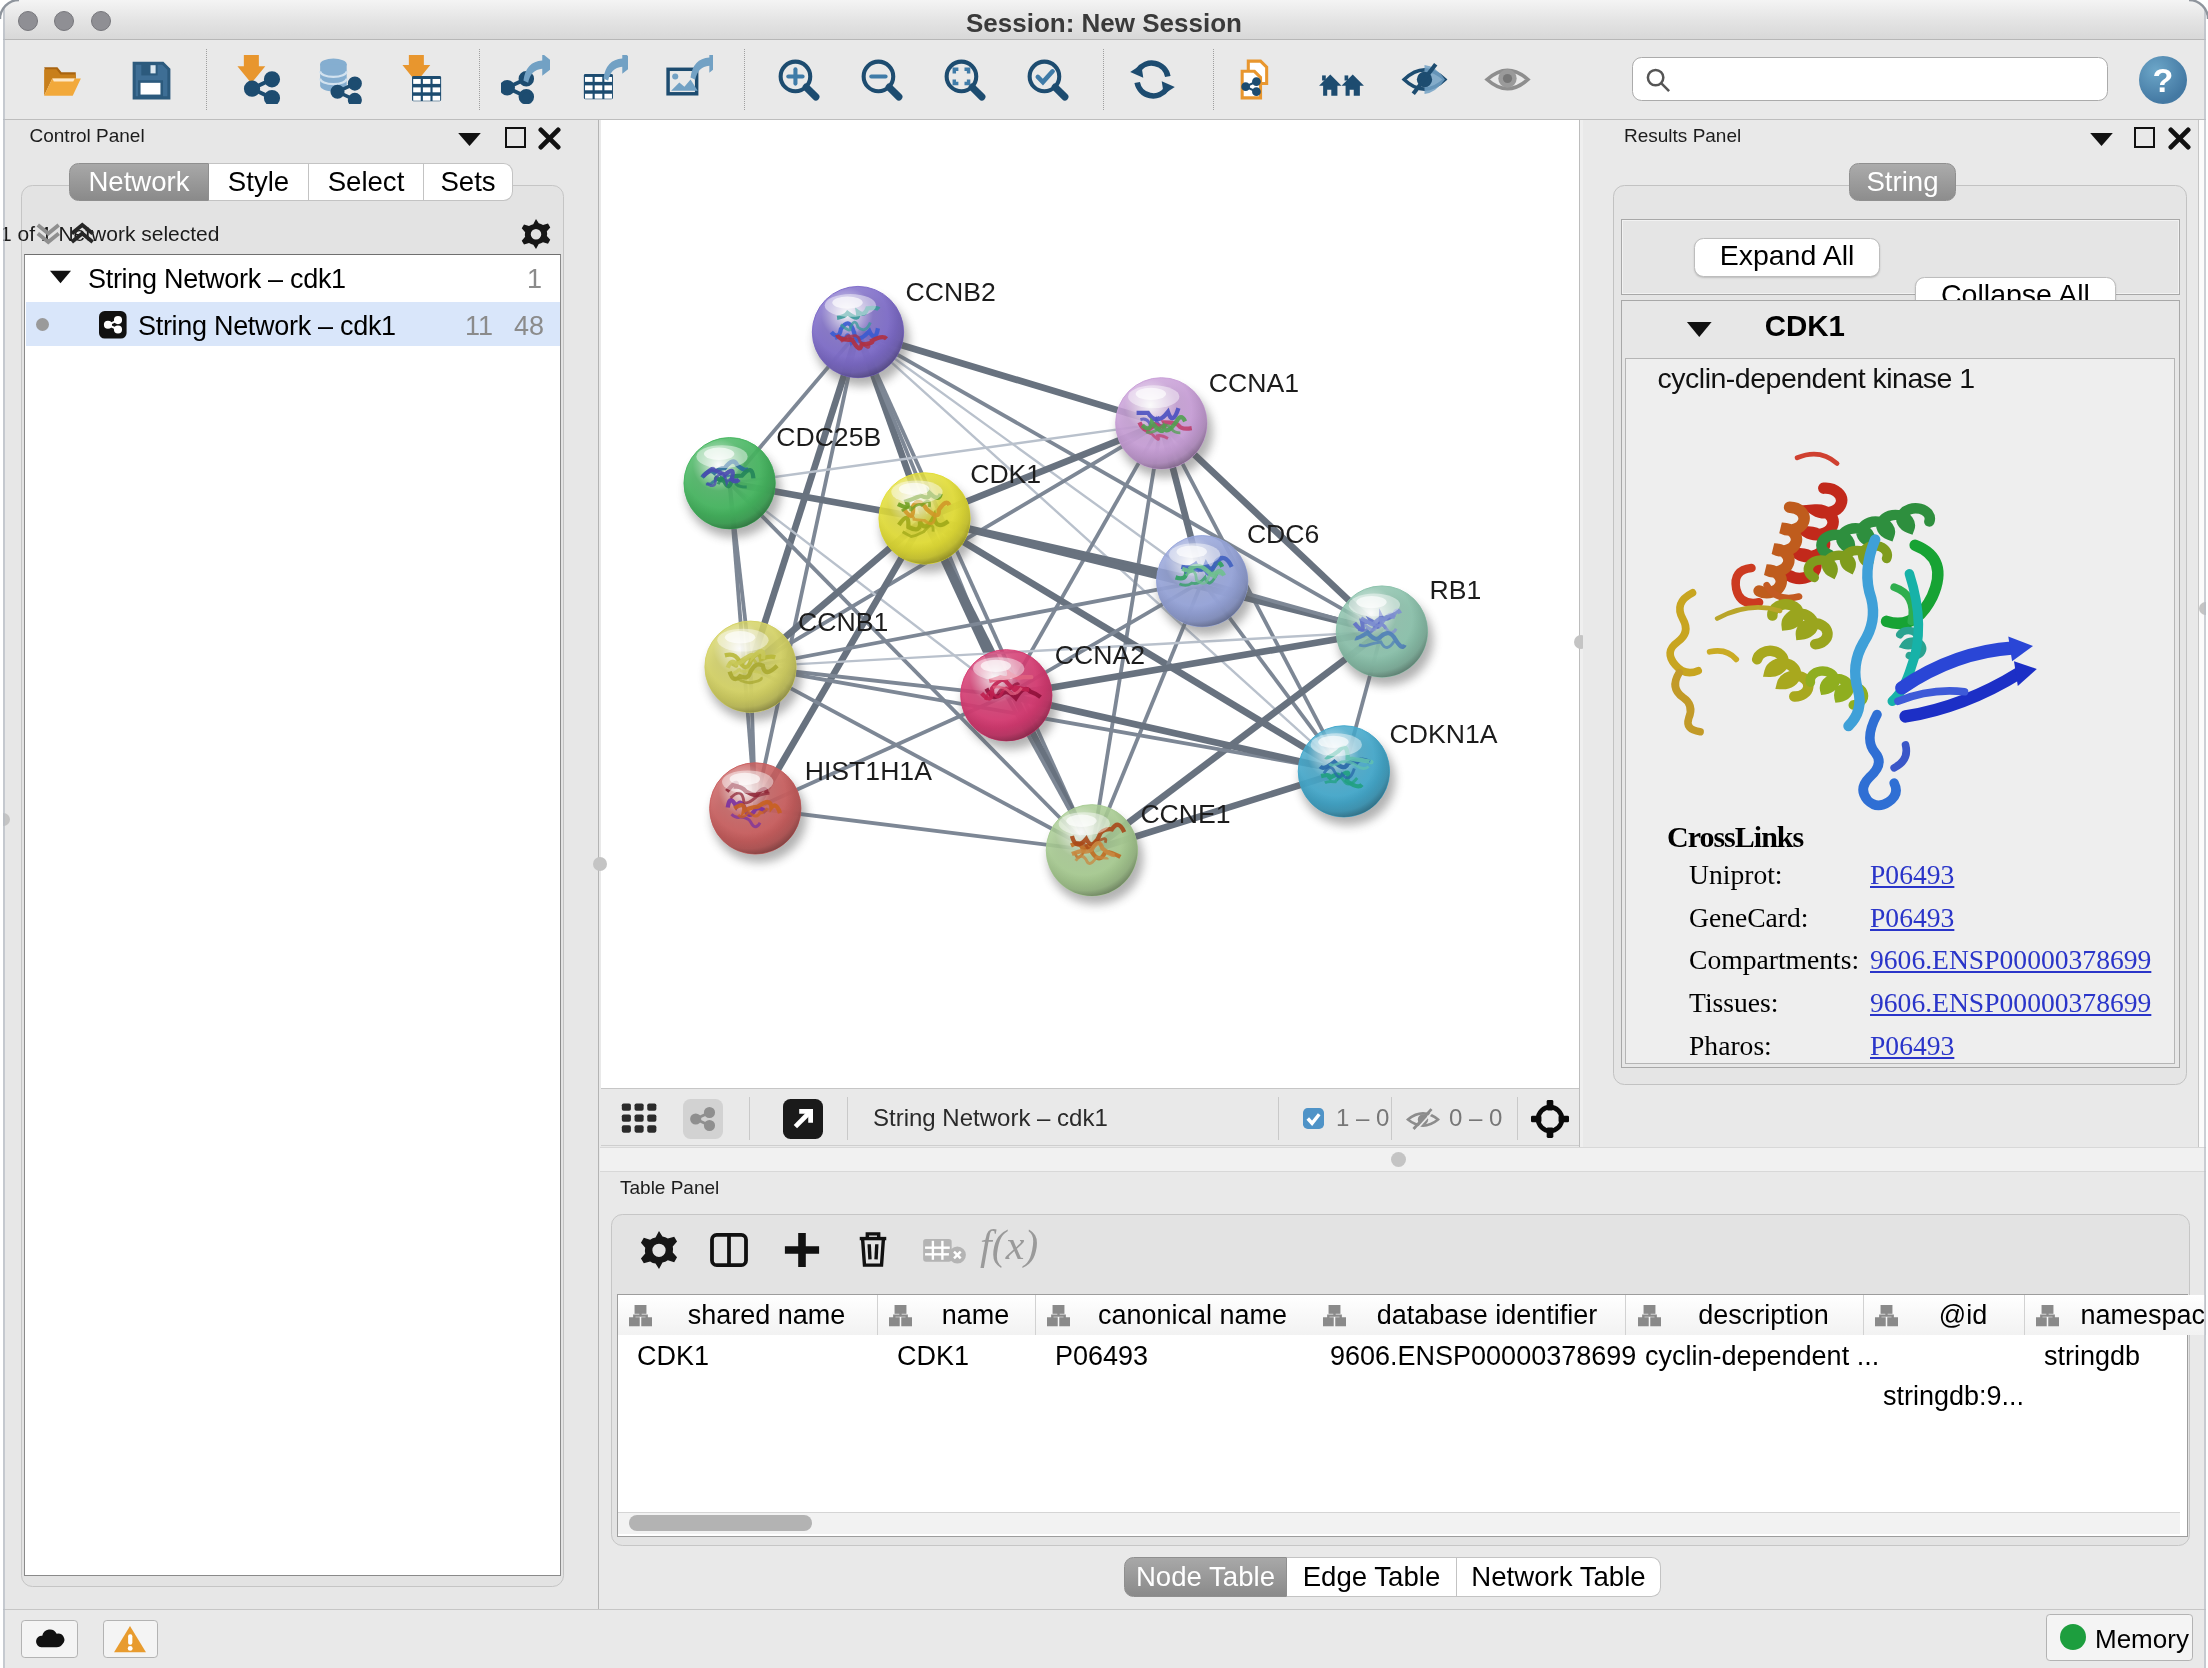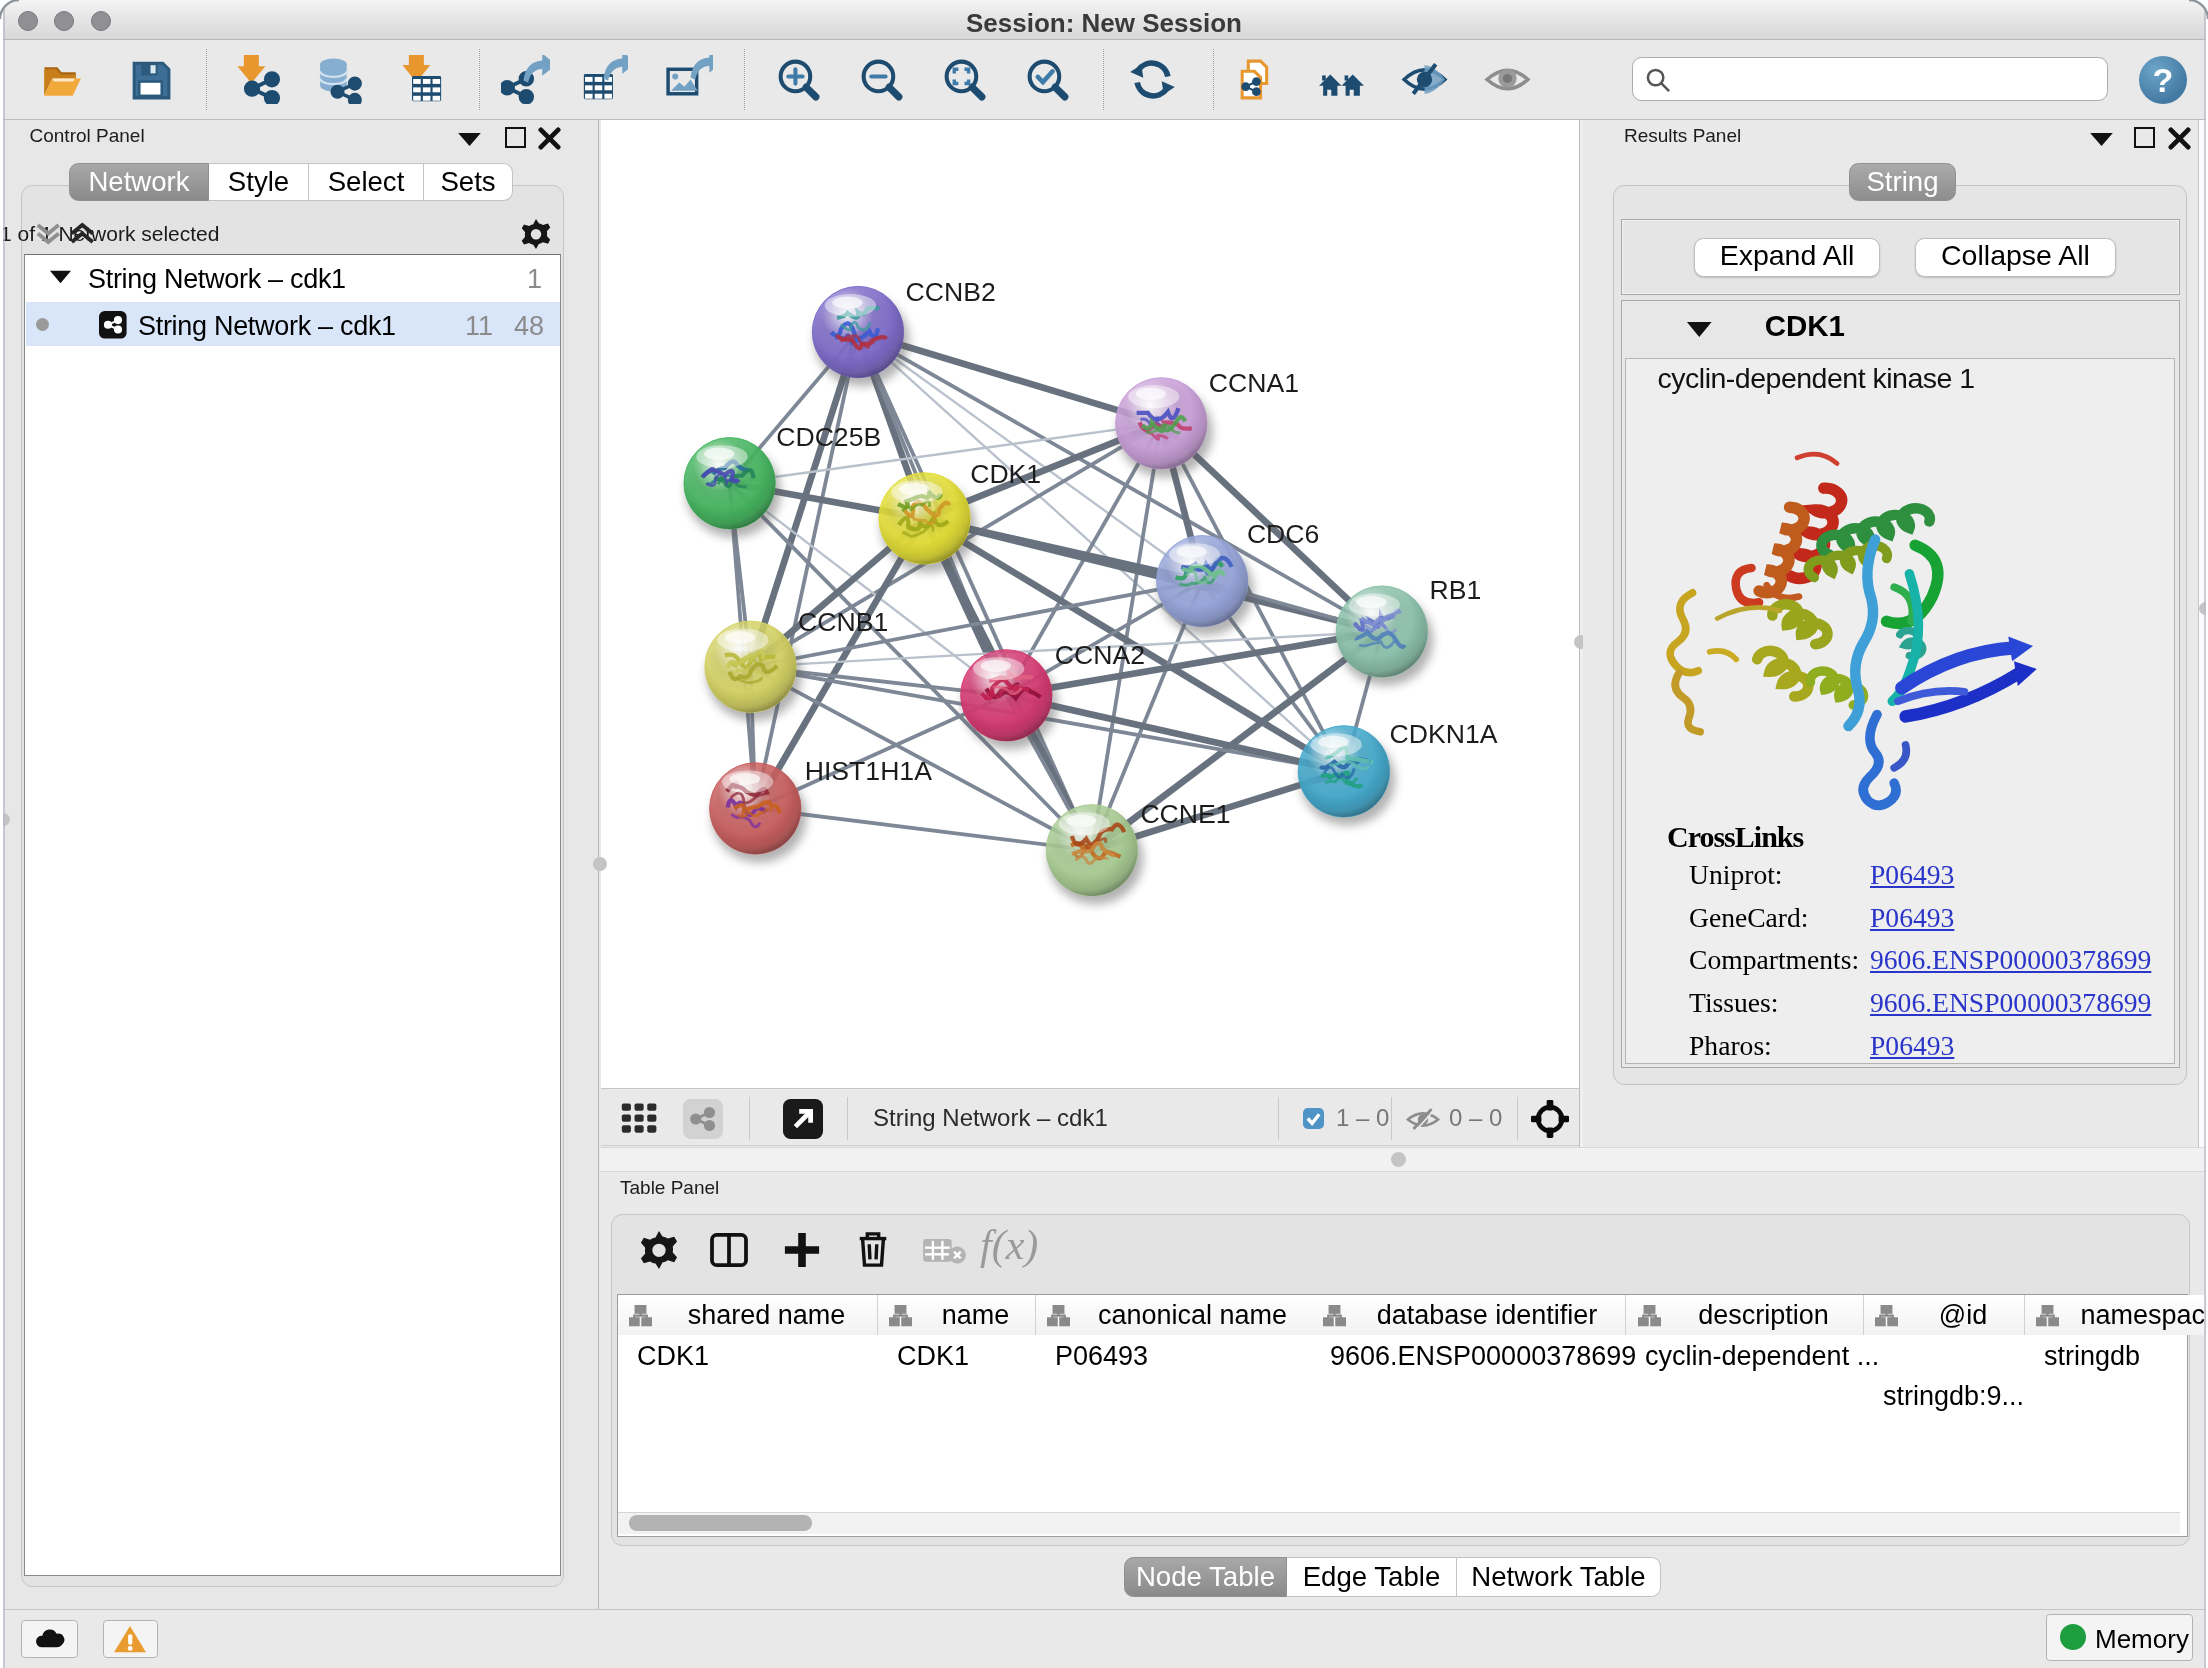--- a/index.html
+++ b/index.html
@@ -644,21 +644,21 @@
 <svg class="abs" style="left:2168px;top:127px;" width="23" height="23" viewBox="0 0 24 24">
     <g stroke="#111" stroke-width="5" stroke-linecap="round">
       <line x1="3" y1="3" x2="21" y2="21"></line>
       <line x1="21" y1="3" x2="3" y2="21"></line>
     </g>
   </svg>
 <div class="abs stringtab">String</div>
 <div class="abs rpanel">
     <div class="abs ebox"></div>
     <div class="btn" style="left:80px;width:186px;">Expand All</div>
-    <div class="btn" style="left:301px;width:201px;">Collapse All</div>
+    <div class="btn" style="left:301px;width:201px;margin-top:39px;">Collapse All</div>
     <div class="abs cdkbox">
       <svg class="abs" style="left:63px;top:17px;" width="28.5" height="23" viewBox="0 0 30 22">
         <path d="M2 3 h26 l-13 16 z" fill="#111"></path>
       </svg>
       <div class="abs" style="left:143px;top:7.6px;font-size:29.5px;font-weight:700;color:#000;">CDK1</div>
       <div class="abs cdkinner">
         <div class="abs" style="left:32px;top:2.9px;font-size:28.5px;color:#111;letter-spacing:-0.5px;">cyclin-dependent kinase 1</div>
       </div>
     </div>
   </div>

